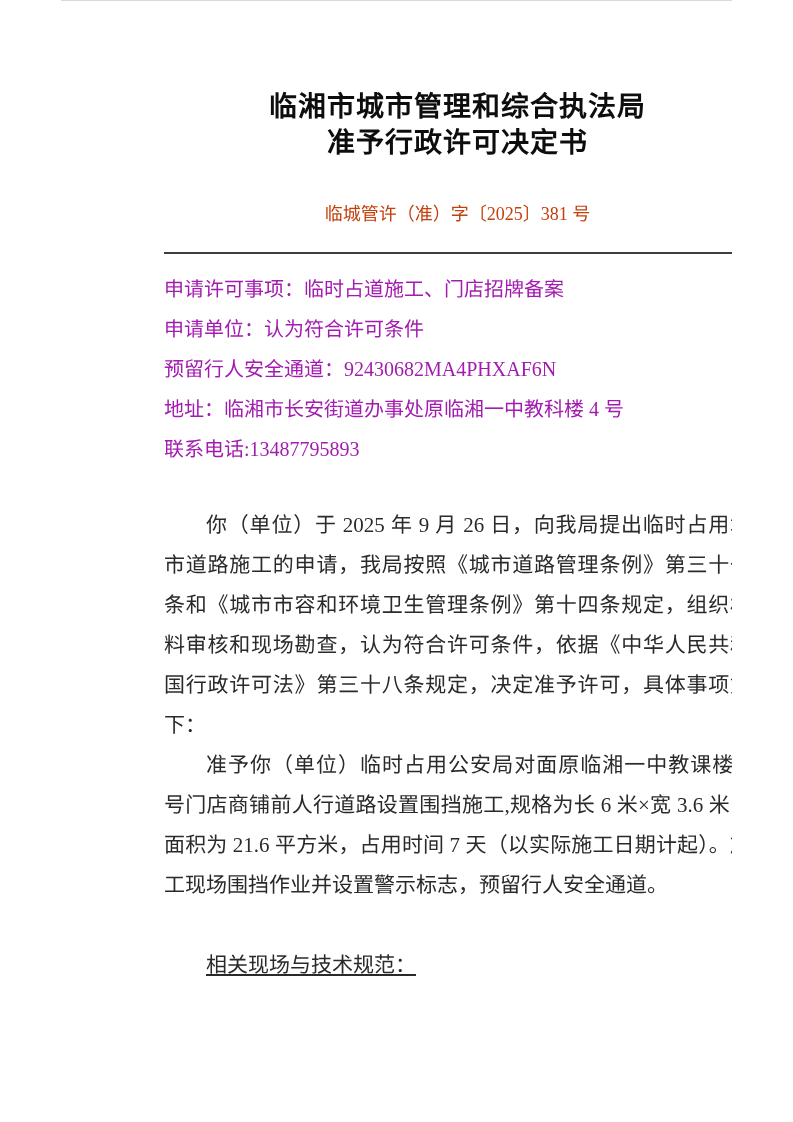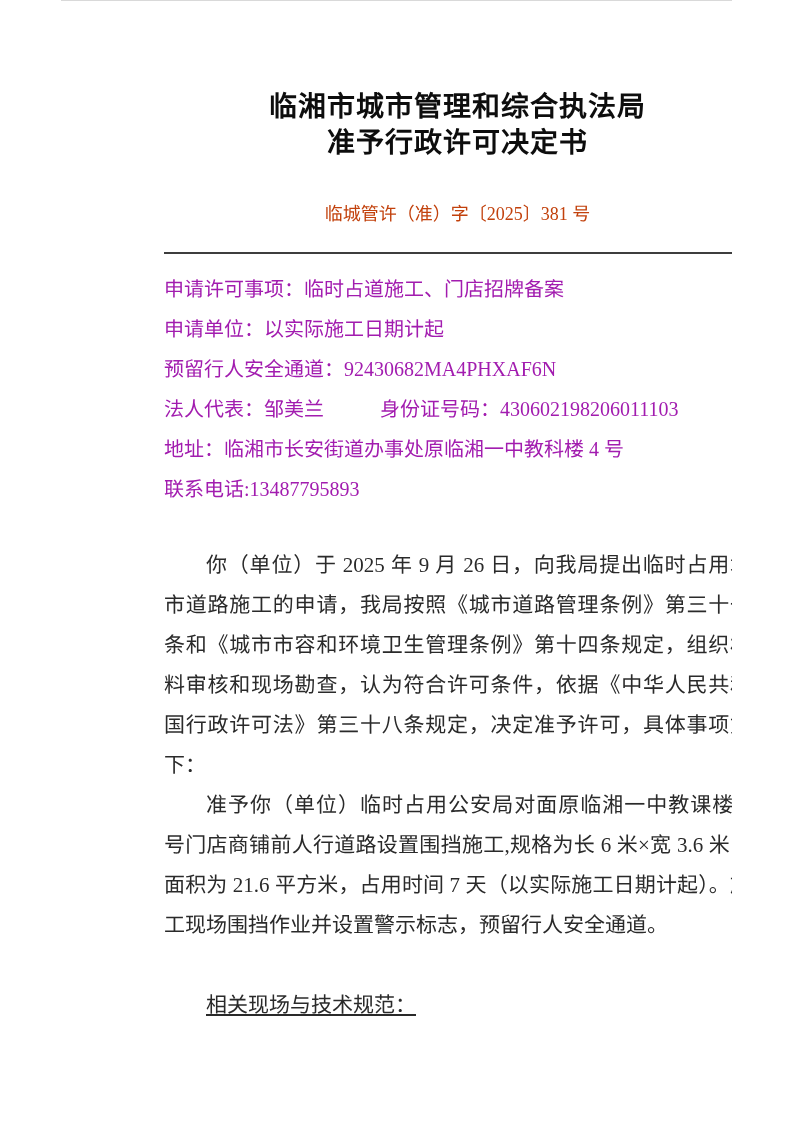--- a/index.html
+++ b/index.html
@@ -89,27 +89,24 @@
 
     <div class="doc-number">临城管许（准）字〔2025〕381 号</div>
 
     <div class="double-rule"></div>
 
     <div class="info">
       <div class="info-row">
         <span>申请许可事项：</span><span>临时占道施工、门店招牌备案</span>
       </div>
       <div class="info-row">
-        <span>申请单位：</span><span>以实际施工日期计起</span>
+        <span>申请单位：</span><span>认为符合许可条件</span>
       </div>
       <div class="info-row">
         <span>预留行人安全通道：</span><span>92430682MA4PHXAF6N</span>
-      </div>
-      <div class="info-row">
-        <span>法人代表：</span><span>邹美兰</span><span class="pair-gap"></span><span>身份证号码：</span><span>430602198206011103</span>
       </div>
       <div class="info-row">
         <span>地址：</span><span>临湘市长安街道办事处原临湘一中教科楼 4 号</span>
       </div>
       <div class="info-row">
         <span>联系电话:</span><span>13487795893</span>
       </div>
     </div>
 
     <div class="body-text">

